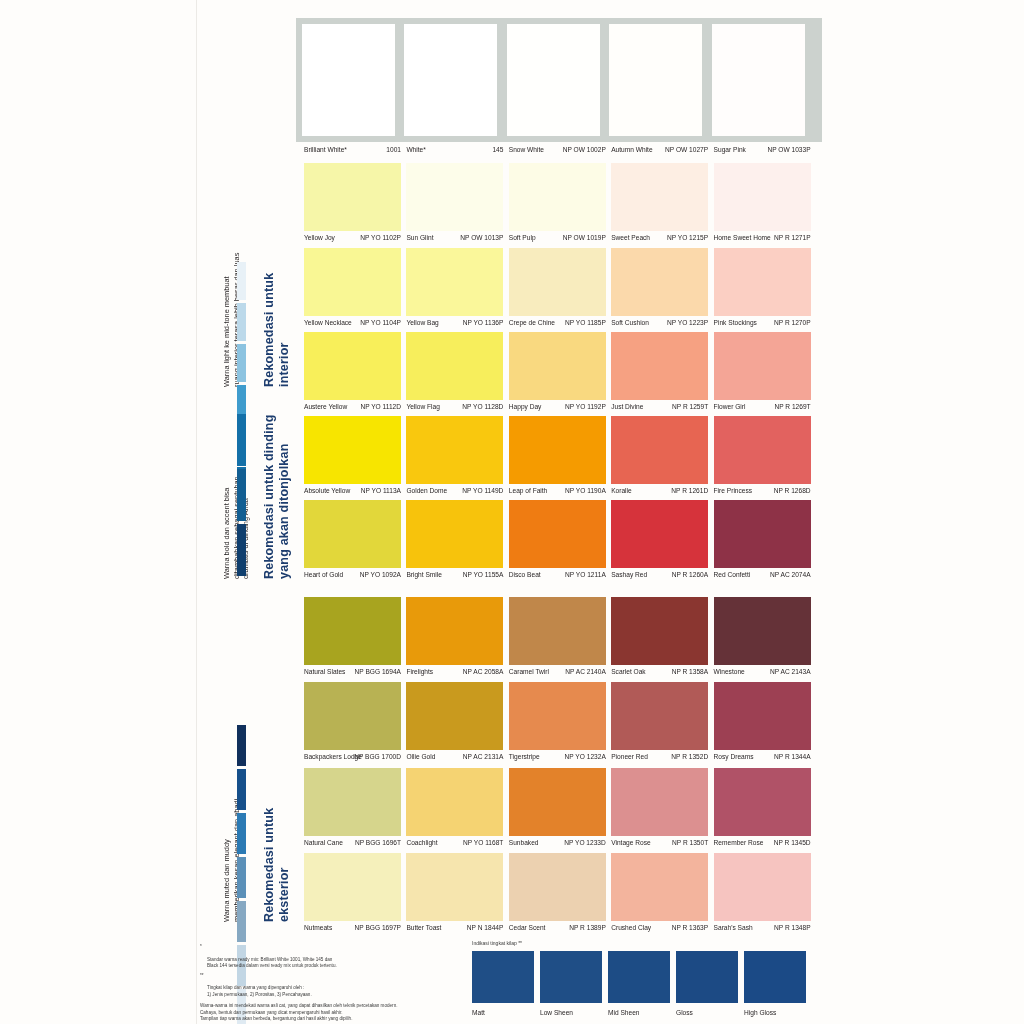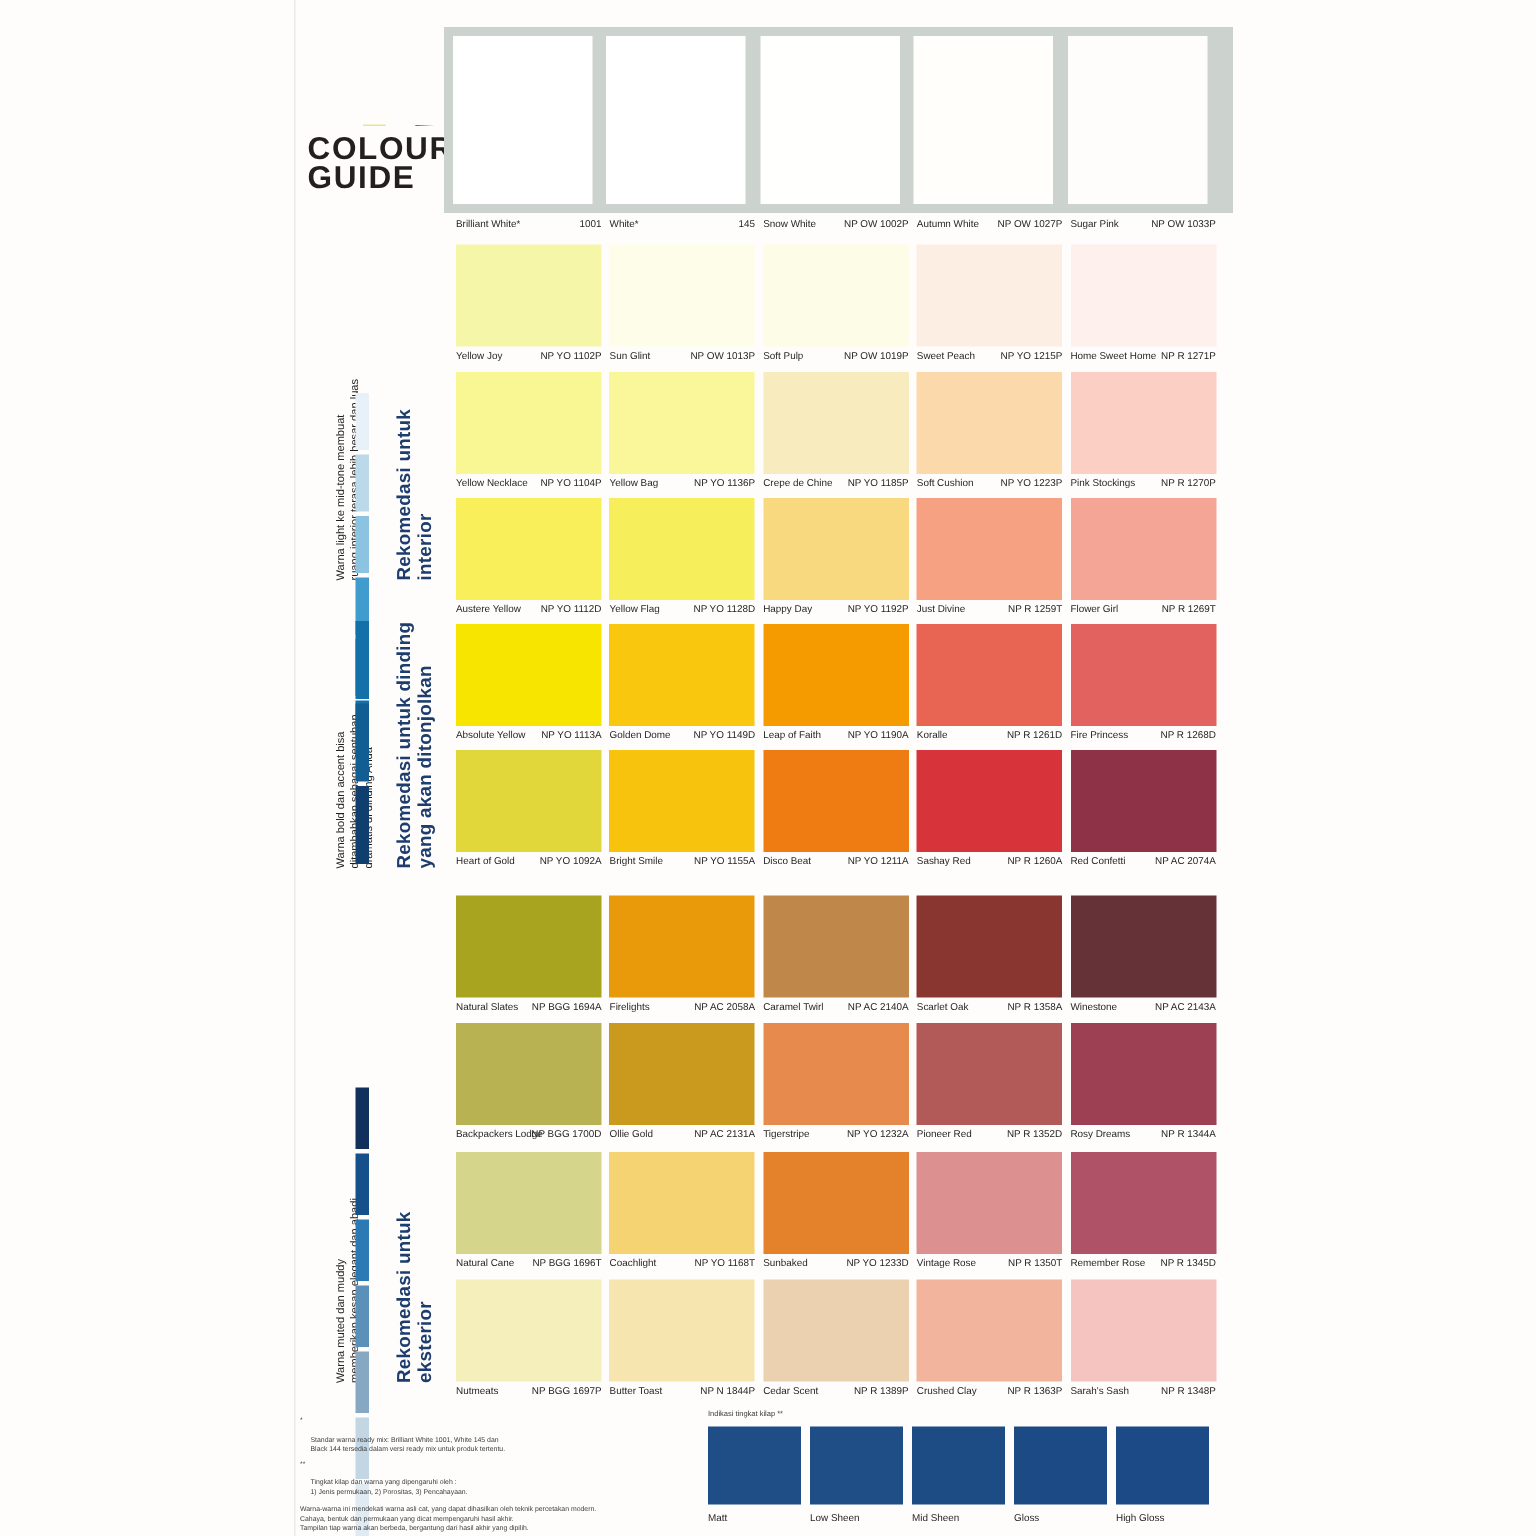--- a/index.html
+++ b/index.html
@@ -63,40 +63,20 @@
 
   .edgeL{position:absolute;left:196px;top:0;width:1px;height:1024px;background:#eceae6;}
 </style>
 </head>
 <body>
 
 <div id="sheet">
 
   <div class="edgeL"></div>
 
-  <div class="logo-wrap">
-    <svg class="fan" viewBox="0 0 60 34">
-      <g id="fan-g">
-          <path d="M20,33 L5,33 A25,25 0 0 1 5.906908042749759,39.67254973300939 L20.362763217099904,35.66901989320376 A10,10 0 0 0 20,33 Z" fill="#e3e59a"></path>
-          <path d="M20.489434837048464,36.09016994374947 L6.2235870926211625,40.72542485937369 A25,25 0 0 1 9.14803915967072,46.791146765710764 L21.659215663868288,38.516458706284304 A10,10 0 0 0 20.489434837048464,36.09016994374947 Z" fill="#f0c23f"></path>
-          <path d="M21.909830056250527,38.877852522924734 L9.774575140626318,47.69463130731183 A25,25 0 0 1 14.430305487797192,52.55977026441471 L23.772122195118875,40.82390810576588 A10,10 0 0 0 21.909830056250527,38.877852522924734 Z" fill="#eaa22e"></path>
-          <path d="M24.12214747707527,41.09016994374947 L15.305368692688175,53.22542485937369 A25,25 0 0 1 21.236641995218527,56.41374716870481 L26.494656798087412,42.365498867481925 A10,10 0 0 0 24.12214747707527,41.09016994374947 Z" fill="#d9612a"></path>
-          <path d="M26.909830056250527,42.510565162951536 L22.274575140626318,56.77641290737884 A25,25 0 0 1 28.90079704205338,57.97582336695312 L29.56031881682135,42.990329346781245 A10,10 0 0 0 26.909830056250527,42.510565162951536 Z" fill="#c0392b"></path>
-          <path d="M30,43 L30,58 A25,25 0 0 1 36.6725497330094,57.09309195725024 L32.66901989320376,42.637236782900096 A10,10 0 0 0 30,43 Z" fill="#7fb8dd"></path>
-          <path d="M33.09016994374947,42.510565162951536 L37.72542485937369,56.77641290737884 A25,25 0 0 1 43.79114676571076,53.85196084032928 L35.516458706284304,41.34078433613171 A10,10 0 0 0 33.09016994374947,42.510565162951536 Z" fill="#4a90c4"></path>
-          <path d="M35.877852522924734,41.09016994374947 L44.69463130731183,53.22542485937369 A25,25 0 0 1 49.55977026441471,48.569694512202815 L37.82390810576588,39.227877804881125 A10,10 0 0 0 35.877852522924734,41.09016994374947 Z" fill="#2e6fa8"></path>
-          <path d="M38.09016994374947,38.877852522924734 L50.22542485937369,47.69463130731183 A25,25 0 0 1 53.4137471687048,41.76335800478148 L39.36549886748192,36.505343201912595 A10,10 0 0 0 38.09016994374947,38.877852522924734 Z" fill="#1b4f82"></path>
-          <path d="M39.510565162951536,36.09016994374947 L53.77641290737884,40.72542485937368 A25,25 0 0 1 54.97582336695312,34.09920295794662 L39.990329346781245,33.43968118317865 A10,10 0 0 0 39.510565162951536,36.09016994374947 Z" fill="#123a63"></path>
-        </g>
-    </svg>
-    <div class="logo-text">
-      <span>COLOUR</span>
-      <span>GUIDE</span>
-    </div>
-  </div>
 
   <div class="toppanel" id="toppanel">
       <div class="topcell" style="left: 6px; background: rgb(255, 255, 255);"></div>
       <div class="topcell" style="left: 108.4px; background: rgb(255, 255, 255);"></div>
       <div class="topcell" style="left: 210.8px; background: rgb(255, 255, 253);"></div>
       <div class="topcell" style="left: 313.2px; background: rgb(255, 254, 251);"></div>
       <div class="topcell" style="left: 415.6px; background: rgb(255, 253, 252);"></div>
     </div>
   <div class="toplbls" id="toplbls">
       <div class="sw" style="left: 0px;">

